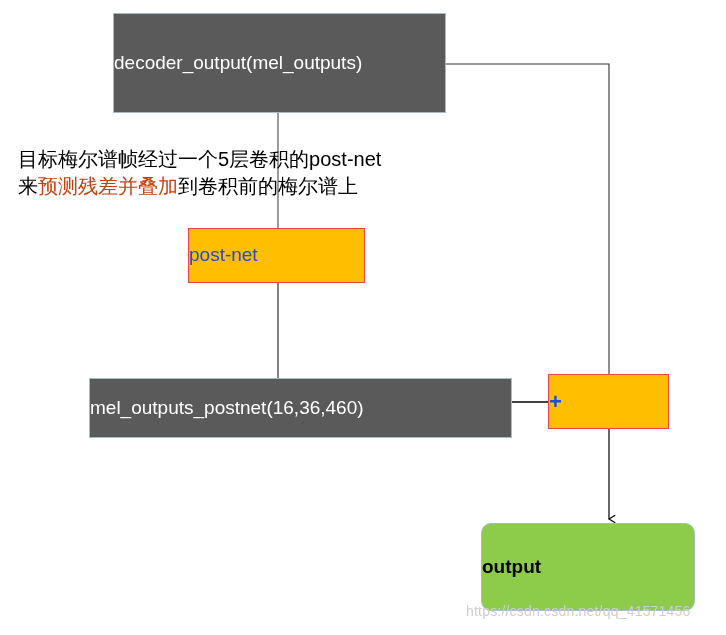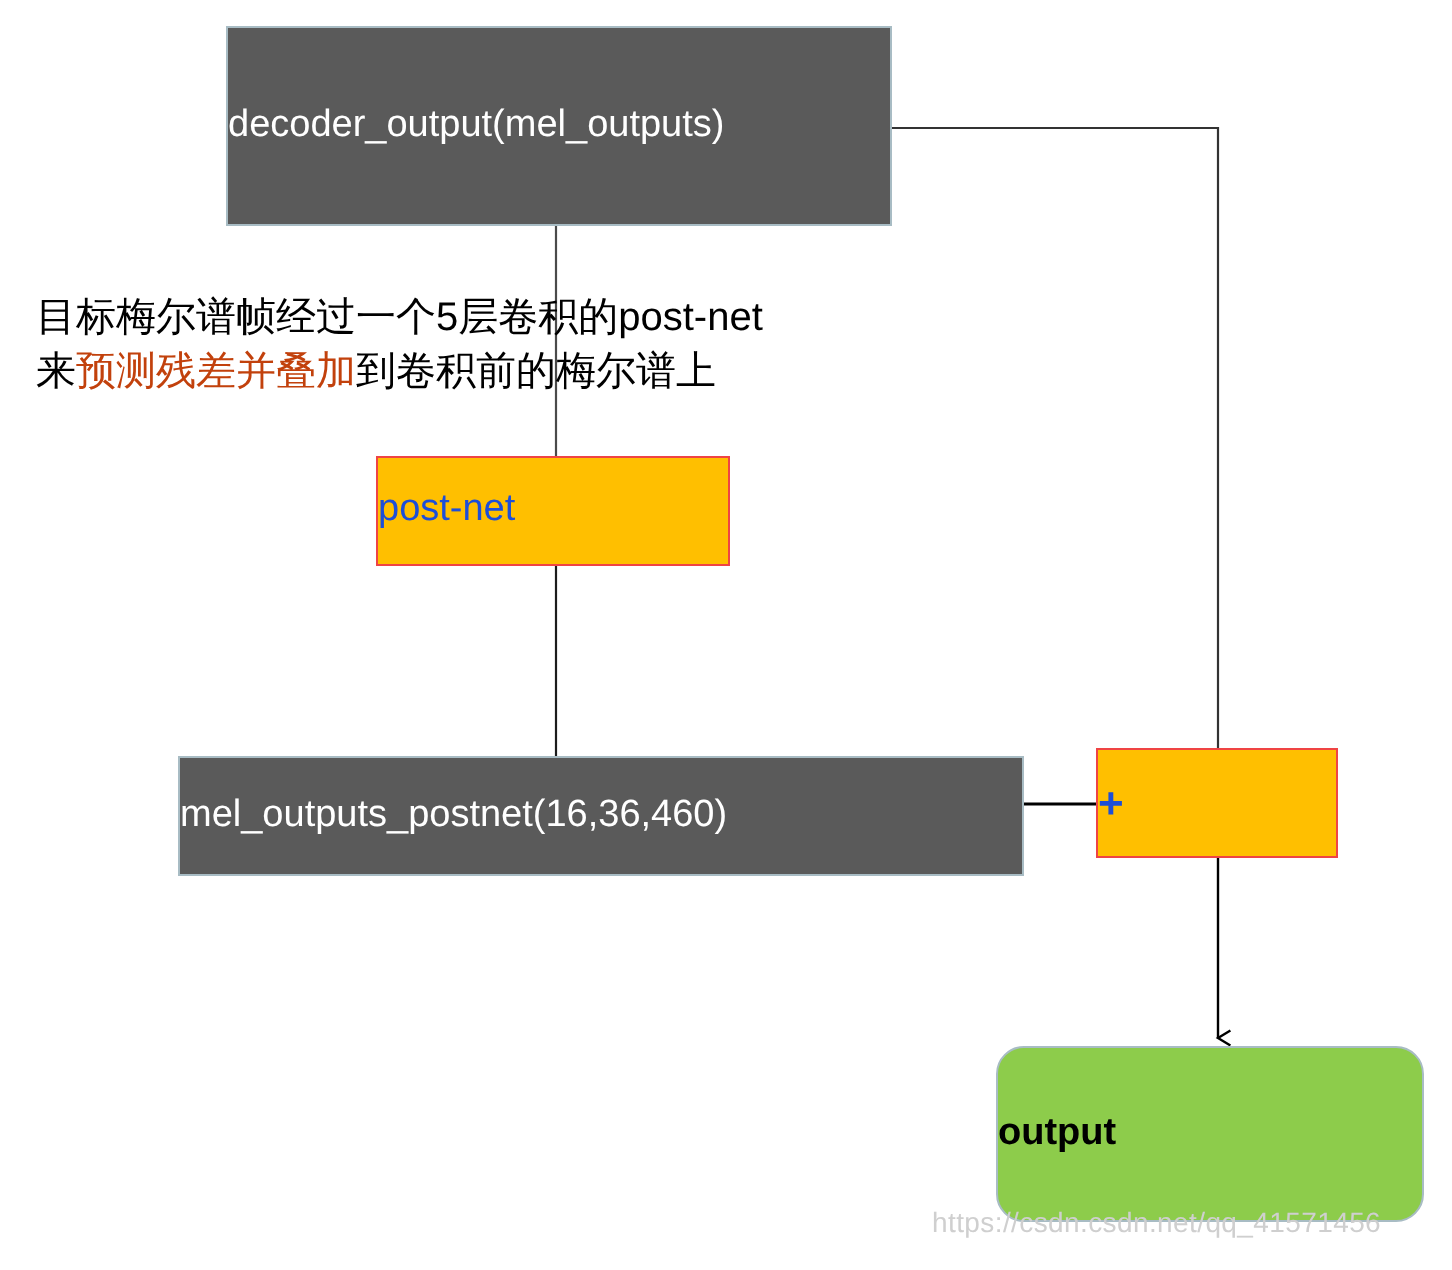--- a/index.html
+++ b/index.html
@@ -80,24 +80,25 @@
     top: 374px;
     width: 121px;
     height: 55px;
   }
   .plus-glyph {
     font-size: 22px;
     font-weight: bold;
     line-height: 1;
   }
   #node-output {
-    left: 498px;
+    left: 481px;
     top: 523px;
     width: 214px;
     height: 88px;
+    border-radius: 10px;
   }
   .annotation {
     position: absolute;
     left: 18px;
     top: 146px;
     width: 430px;
     font-size: 20px;
     color: #000000;
     line-height: 1.35;
     white-space: nowrap;

